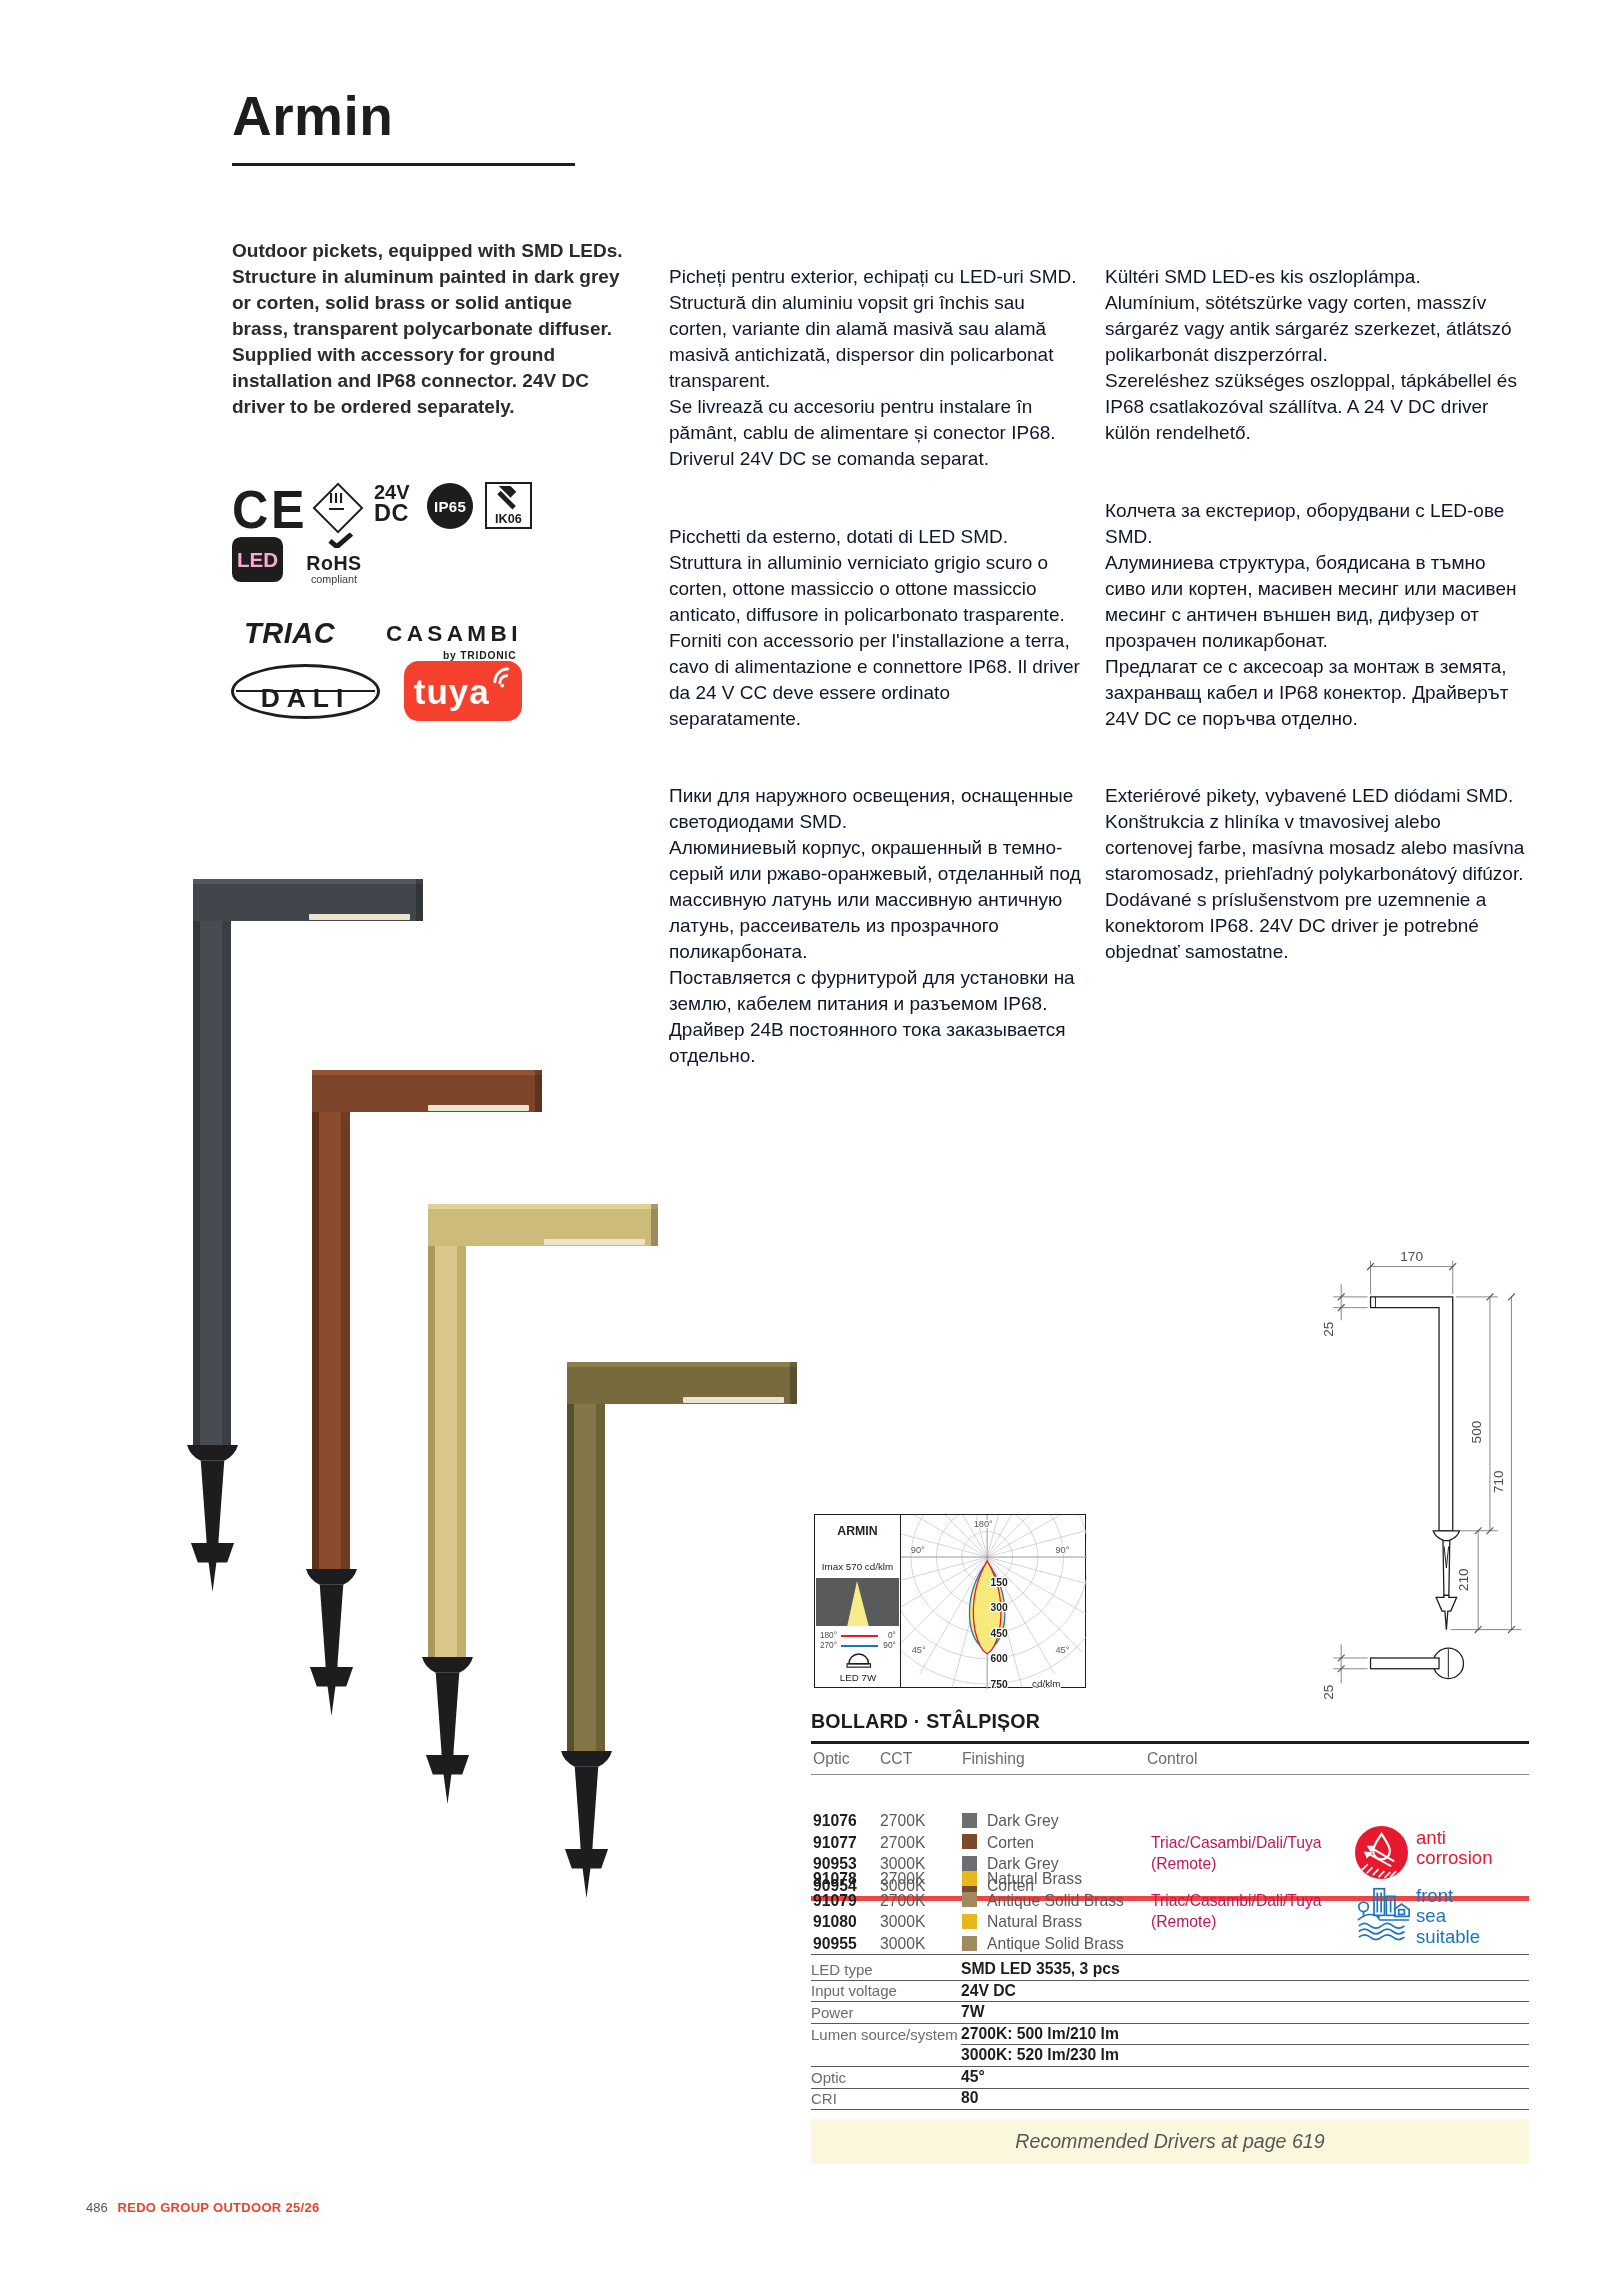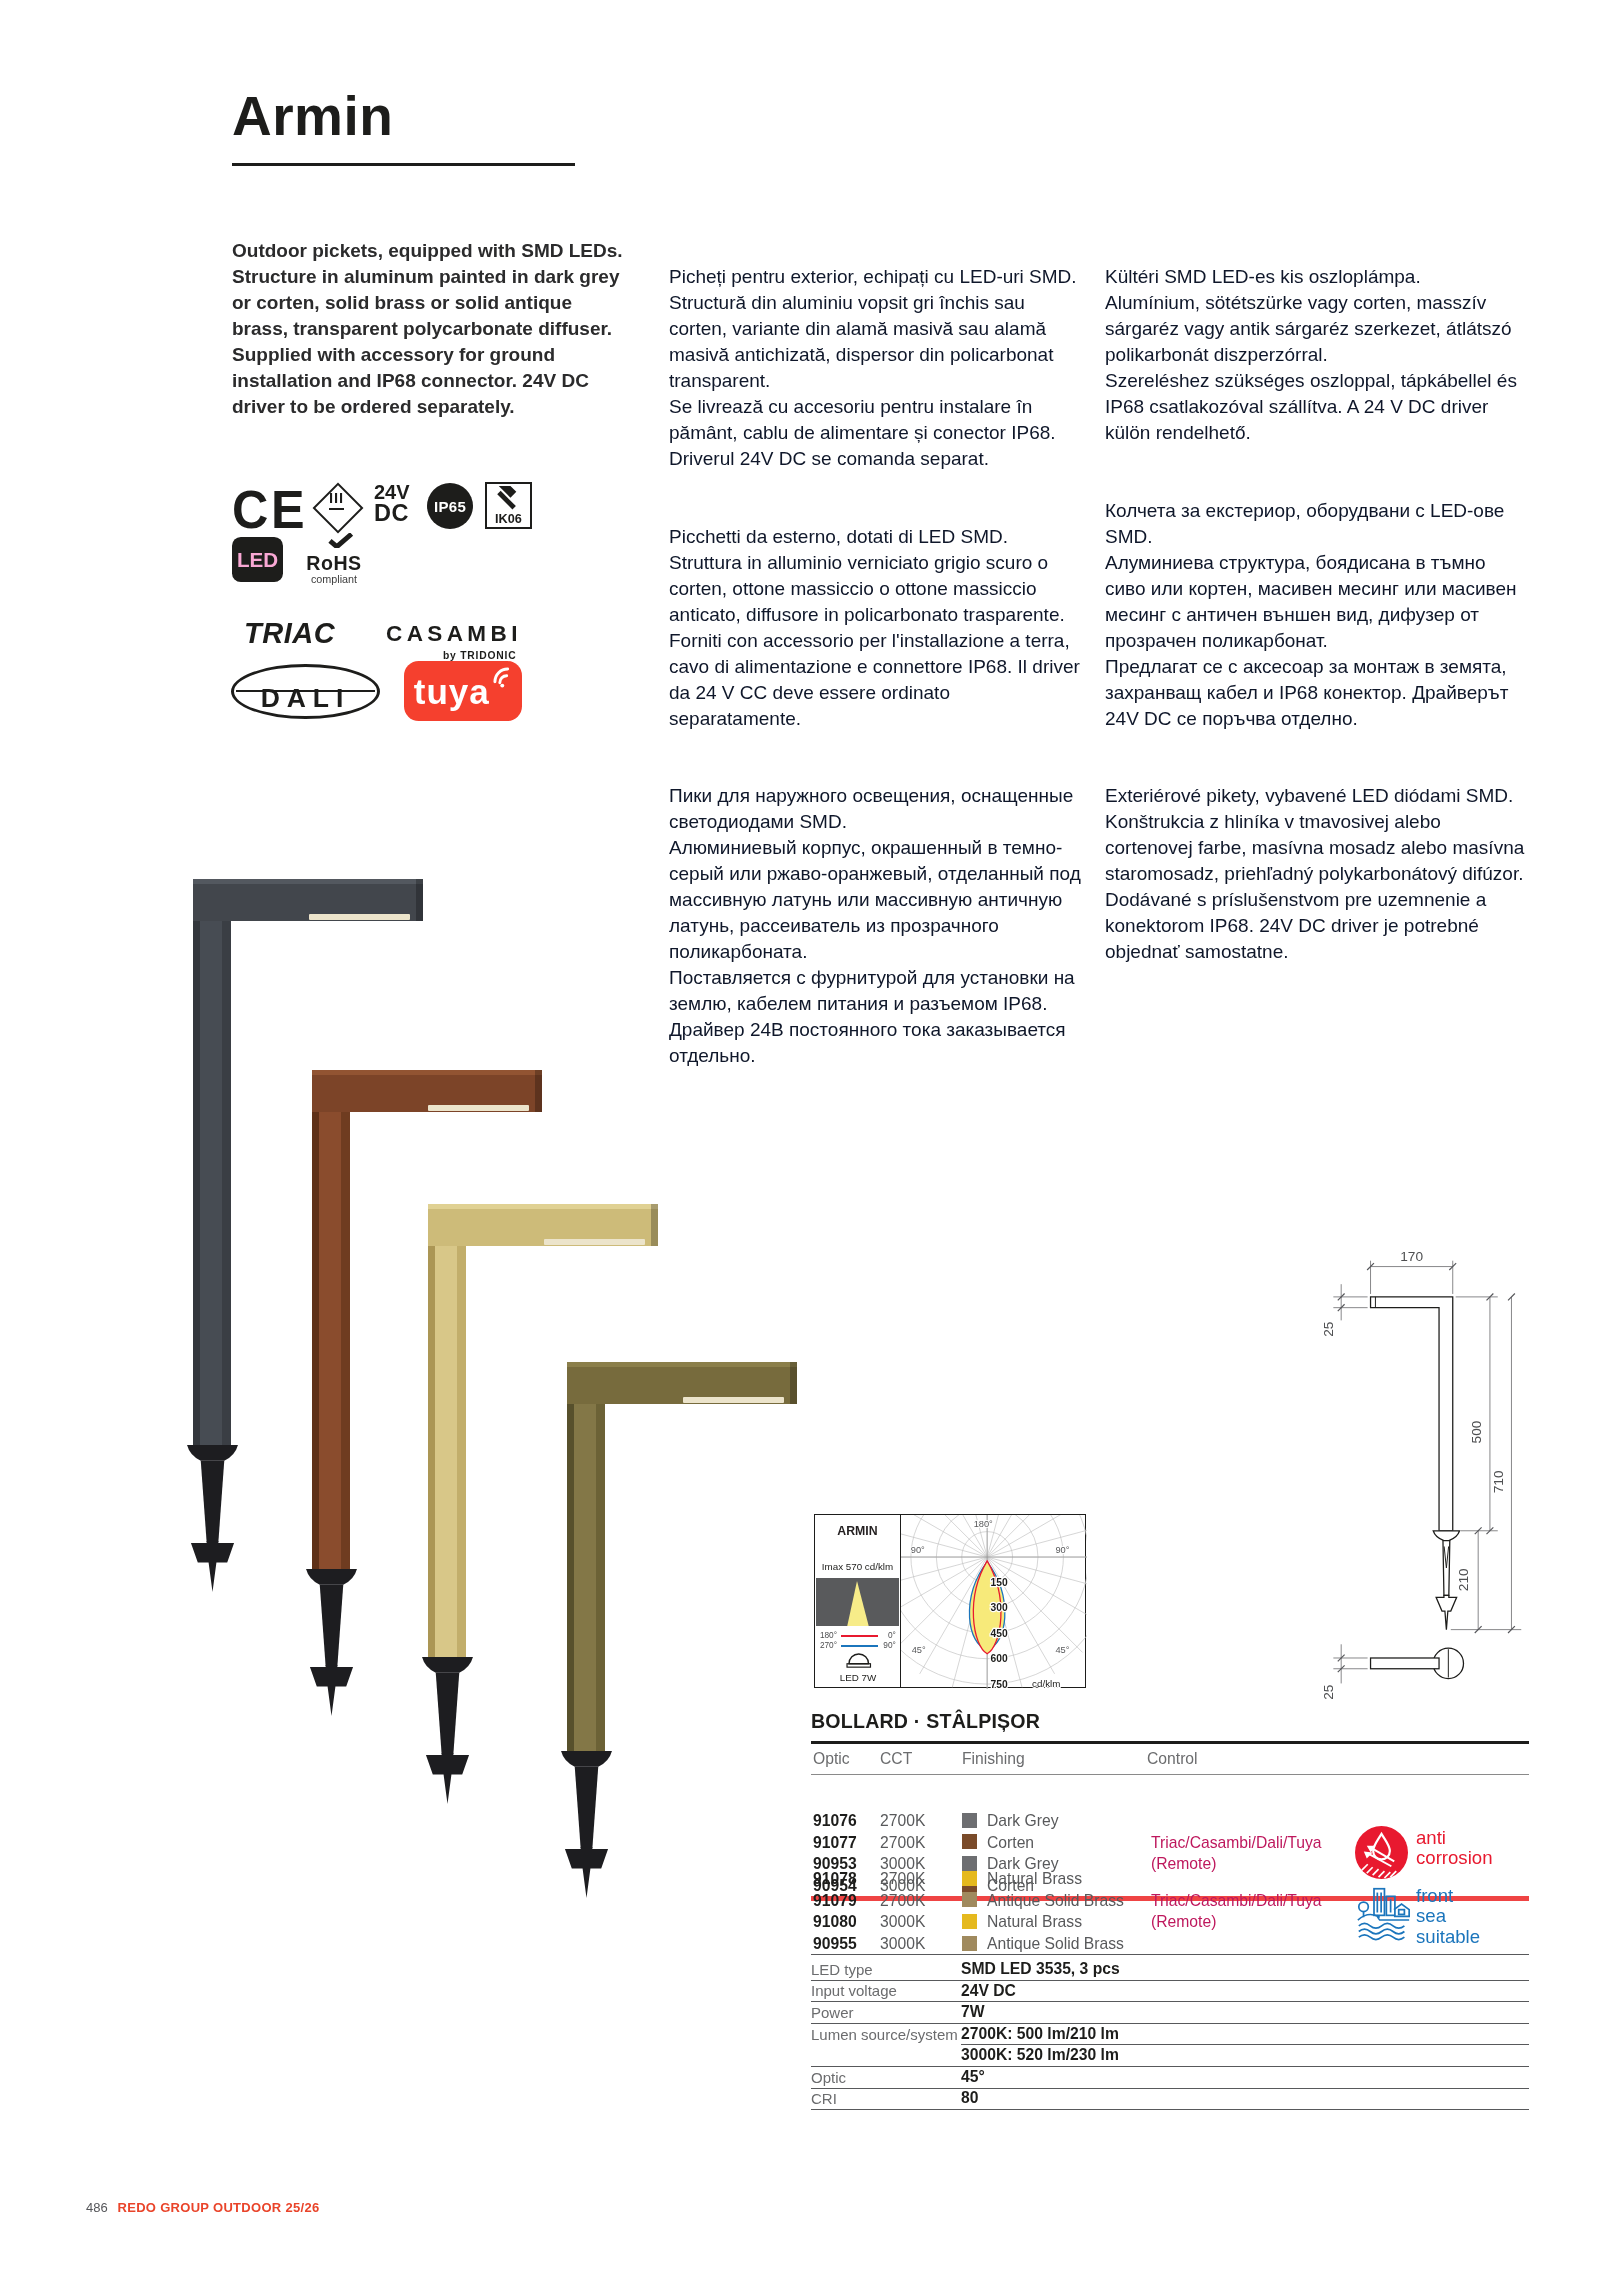--- a/index.html
+++ b/index.html
@@ -513,18 +513,19 @@
         <span class="slab">Optic</span>
         <span class="sval">45°</span>
       </div>
       <div class="srow" style="top:129px">
         <span class="slab">CRI</span>
         <span class="sval">80</span>
       </div>
     </div>
   </div>
 
+  <div class="banner">Recommended Drivers at page 619</div>
 
   <div class="footer">
     <span class="f-num">486</span><span class="f-brand">REDO GROUP OUTDOOR 25/26</span>
   </div>
 </div>
 
 
 </body></html>

